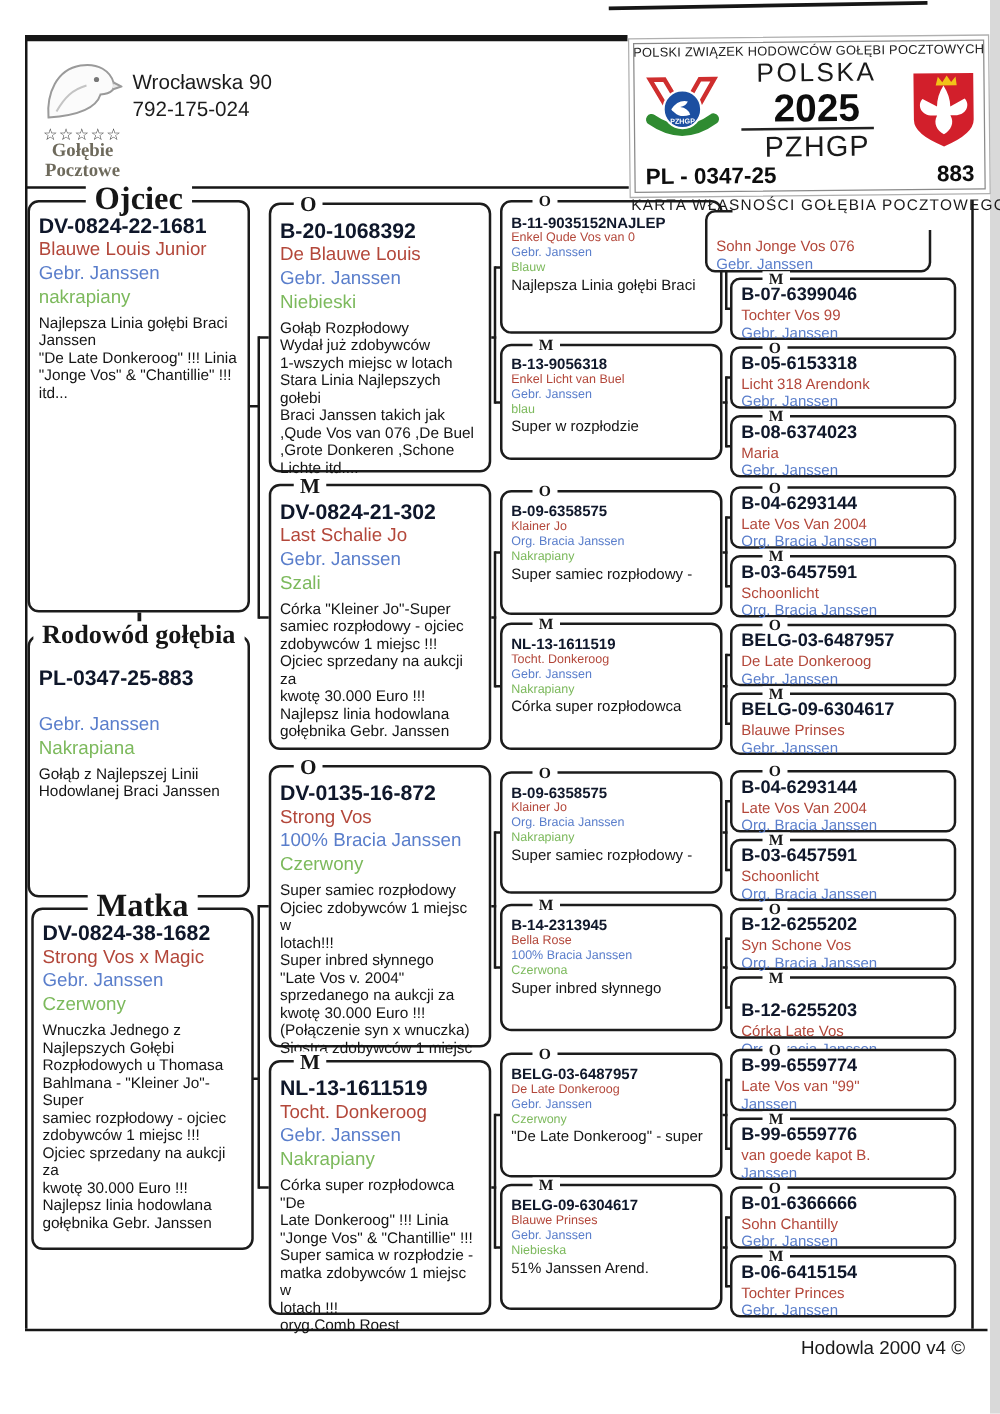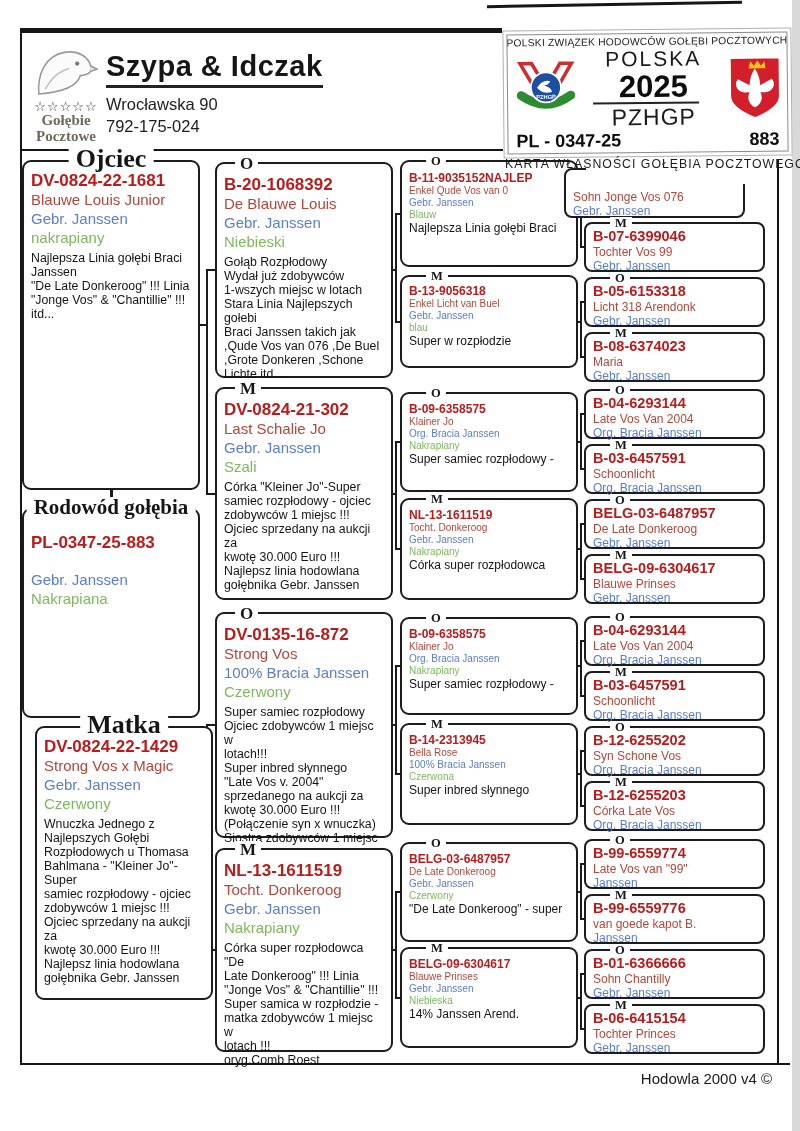--- a/index.html
+++ b/index.html
@@ -32,21 +32,21 @@
   
   .pbox{position:absolute;border:2px solid #1c1c1c;border-radius:9px;background:#fff;
         padding:3px 7px;box-sizing:border-box;z-index:1;}
   .om{position:absolute;top:-9px;left:18px;background:#fff;padding:0 5px;
       font-family:"Liberation Serif",serif;font-weight:bold;font-size:17px;line-height:1;color:#161616;}
   .g3 .om,.g4 .om{font-size:12.5px;top:-7px;left:24px;}
   .legend{position:absolute;top:-16px;left:50%;transform:translateX(-50%);background:#fff;
           padding:0 7px;font-family:"Liberation Serif",serif;font-weight:bold;font-size:26px;
           line-height:1;white-space:nowrap;color:#161616;}
   .legend.small{font-size:21px;top:-13px;}
-  .ring{font-weight:bold;font-size:17px;line-height:1.2;color:#b91c1c;white-space:nowrap;overflow:hidden;}
+  .ring{font-weight:bold;font-size:17px;line-height:1.2;color:#0f172a;white-space:nowrap;overflow:hidden;}
   .g3 .ring{font-size:12px;}
   .g4 .ring{font-size:14.5px;line-height:1.15;}
   .pname{color:#b3473a;font-size:15px;line-height:1.25;}
   .owner{color:#5a7ecb;font-size:15px;line-height:1.25;}
   .pcolor{color:#7cb95c;font-size:15px;line-height:1.25;}
   .g3 .pname,.g3 .owner,.g3 .pcolor{font-size:10px;line-height:1.2;}
   .g4 .pname,.g4 .owner{font-size:12px;line-height:1.18;}
   .pdesc{color:#141414;font-size:12.3px;line-height:1.14;margin-top:3px;white-space:pre-line;}
   .g3 .pdesc{white-space:nowrap;overflow:hidden;font-size:12px;margin-top:1px;}
   .gap{margin-top:18px;}
@@ -70,21 +70,20 @@
     <path d="M6,62 C4,38 14,14 38,10 C56,7 68,16 71,27 C73,34 69,38 58,39 C54,52 36,60 6,62 Z" fill="#fbfbfb" stroke="#9a9a9a" stroke-width="2"></path>
     <path d="M71,27 L79,31 L70,34" fill="#e8e8e8" stroke="#9a9a9a" stroke-width="2"></path>
     <path d="M14,56 C22,42 30,34 44,30" fill="none" stroke="#c4c4c4" stroke-width="2"></path>
     <circle cx="54" cy="24" r="2.6" fill="#777"></circle>
   </svg>
   <div class="stars">☆☆☆☆☆</div>
   <div class="lt">Gołębie</div>
   <div class="lt">Pocztowe</div>
 </div>
 <div class="breeder">
-  <div class="bname">Szypa &amp; Idczak</div>
   <div class="addr">
     <div>Wrocławska 90</div>
     <div>792-175-024</div>
   </div>
 </div>
 
 <div class="card">
   <div class="inner"></div>
   <div class="fed">POLSKI ZWIĄZEK HODOWCÓW GOŁĘBI POCZTOWYCH</div>
   <div class="mid">
@@ -127,25 +126,27 @@
 "De Late Donkeroog" !!! Linia
 "Jonge Vos" &amp; "Chantillie" !!!
 itd...</div>
 </div>
 
 <div class="pbox g1" style="left:22px;top:508px;width:178px;height:210px;">
   <span class="legend small">Rodowód gołębia</span>
   <div class="ring" style="margin-top:20px;">PL-0347-25-883</div>
   <div class="owner gap">Gebr. Janssen</div>
   <div class="pcolor">Nakrapiana</div>
-</div>
-
-<div class="pbox g1" style="left:35px;top:726px;width:178px;height:274px;">
+  <div class="pdesc">Gołąb z Najlepszej Linii
+Hodowlanej Braci Janssen</div>
+</div>
+
+<div class="pbox g1" style="left:25px;top:726px;width:178px;height:274px;">
   <span class="legend">Matka</span>
-  <div class="ring" style="margin-top:6px;">DV-0824-22-1429</div>
+  <div class="ring" style="margin-top:6px;">DV-0824-38-1682</div>
   <div class="pname">Strong Vos x Magic</div>
   <div class="owner">Gebr. Janssen</div>
   <div class="pcolor">Czerwony</div>
   <div class="pdesc">Wnuczka Jednego z
 Najlepszych Gołębi
 Rozpłodowych u Thomasa
 Bahlmana - "Kleiner Jo"-Super
 samiec rozpłodowy - ojciec
 zdobywców 1 miejsc !!!
 Ojciec sprzedany na aukcji za
@@ -269,21 +270,21 @@
   <div class="owner">Gebr. Janssen</div>
   <div class="pcolor">Czerwony</div>
   <div class="pdesc">"De Late Donkeroog" - super</div>
 </div>
 <div class="pbox g3" style="left:400px;top:947px;width:178px;height:101px;">
   <span class="om">M</span>
   <div class="ring" style="margin-top:5px;">BELG-09-6304617</div>
   <div class="pname">Blauwe Prinses</div>
   <div class="owner">Gebr. Janssen</div>
   <div class="pcolor">Niebieska</div>
-  <div class="pdesc">14% Janssen Arend.</div>
+  <div class="pdesc">51% Janssen Arend.</div>
 </div>
 
 <div id="g4-col">
     <div class="pbox g4" style="left: 564px; top: 168px; width: 181px; height: 50px; border-radius: 8px; padding: 2px 7px;">
       <span class="om">O</span>
       <div class="ring" style="margin-top:2px;min-height:16px;"></div>
       <div class="pname">Sohn Jonge Vos 076</div>
       <div class="owner">Gebr. Janssen</div>
     </div>
     <div class="pbox g4" style="left: 584px; top: 222px; width: 181px; height: 50px; border-radius: 8px; padding: 2px 7px;">
@@ -341,21 +342,21 @@
       <div class="owner">Org. Bracia Janssen</div>
     </div>
     <div class="pbox g4" style="left: 584px; top: 726px; width: 181px; height: 50px; border-radius: 8px; padding: 2px 7px;">
       <span class="om">O</span>
       <div class="ring" style="margin-top:2px;min-height:16px;">B-12-6255202</div>
       <div class="pname">Syn Schone Vos</div>
       <div class="owner">Org. Bracia Janssen</div>
     </div>
     <div class="pbox g4" style="left: 584px; top: 781px; width: 181px; height: 50px; border-radius: 8px; padding: 2px 7px;">
       <span class="om">M</span>
-      <div class="ring" style="margin-top:2px;min-height:16px;">B-12-6255203</div>
+      <div class="ring" style="margin-top:16px;min-height:16px;">B-12-6255203</div>
       <div class="pname">Córka Late Vos</div>
       <div class="owner">Org. Bracia Janssen</div>
     </div>
     <div class="pbox g4" style="left: 584px; top: 839px; width: 181px; height: 50px; border-radius: 8px; padding: 2px 7px;">
       <span class="om">O</span>
       <div class="ring" style="margin-top:2px;min-height:16px;">B-99-6559774</div>
       <div class="pname">Late Vos van "99"</div>
       <div class="owner">Janssen</div>
     </div>
     <div class="pbox g4" style="left: 584px; top: 894px; width: 181px; height: 50px; border-radius: 8px; padding: 2px 7px;">

